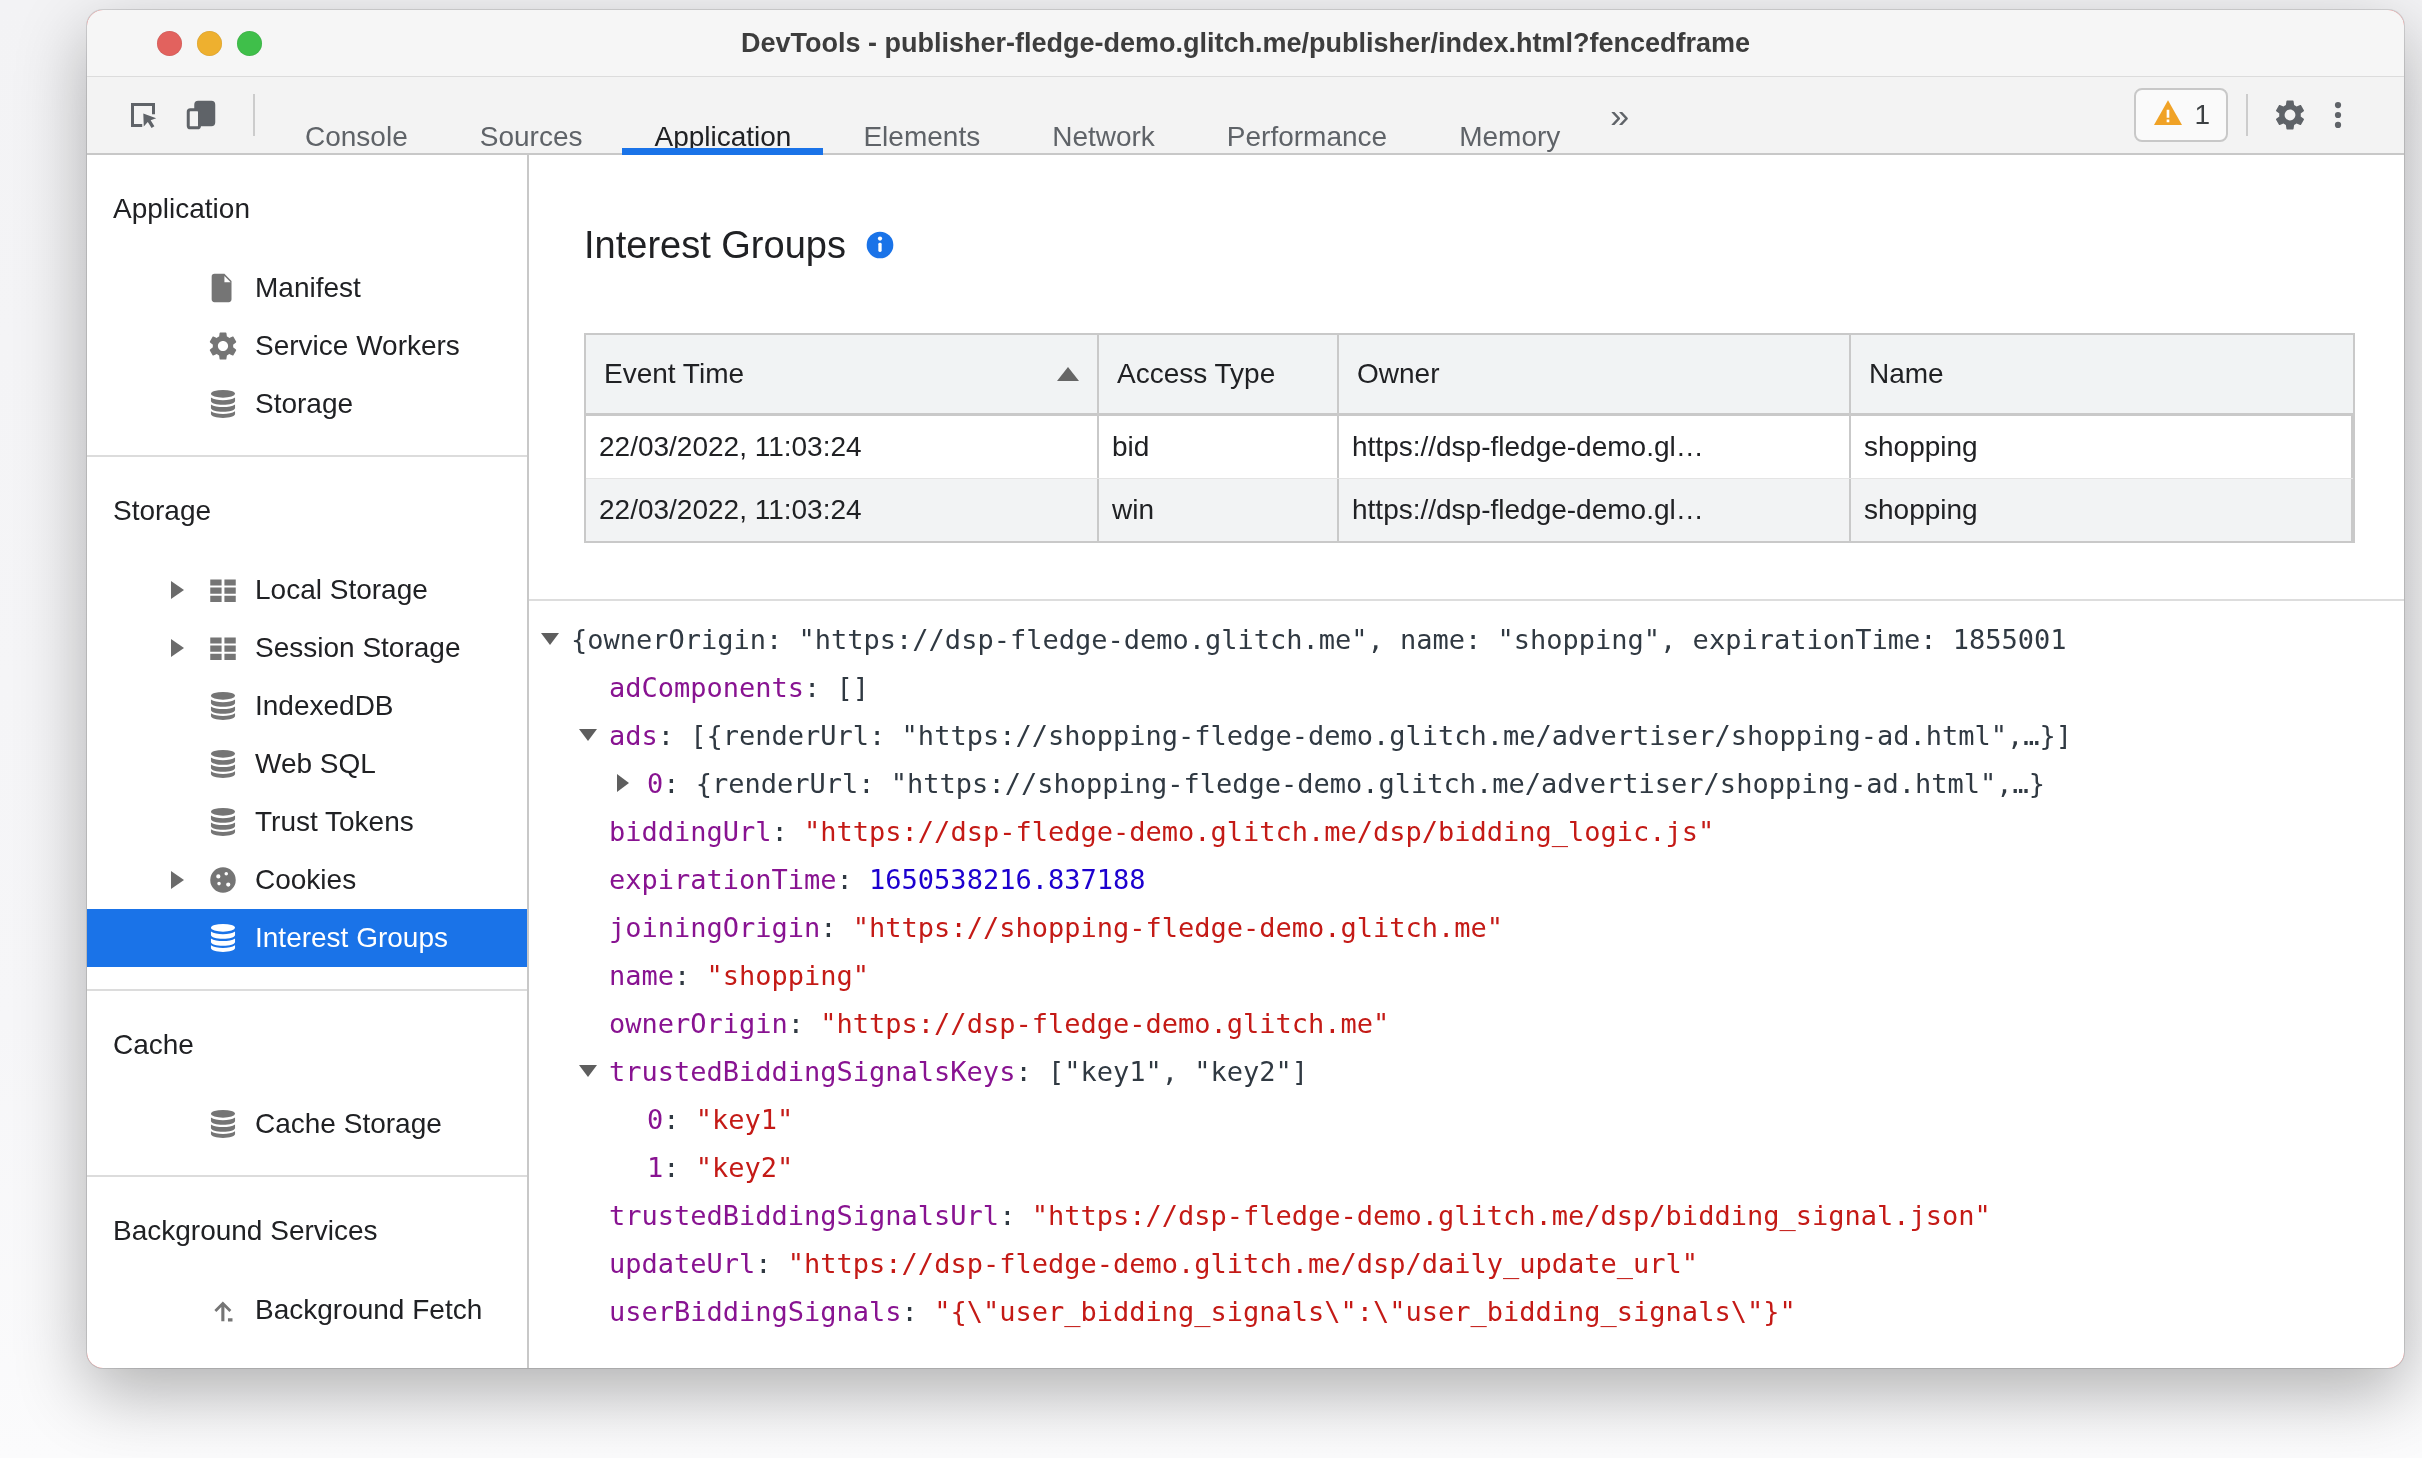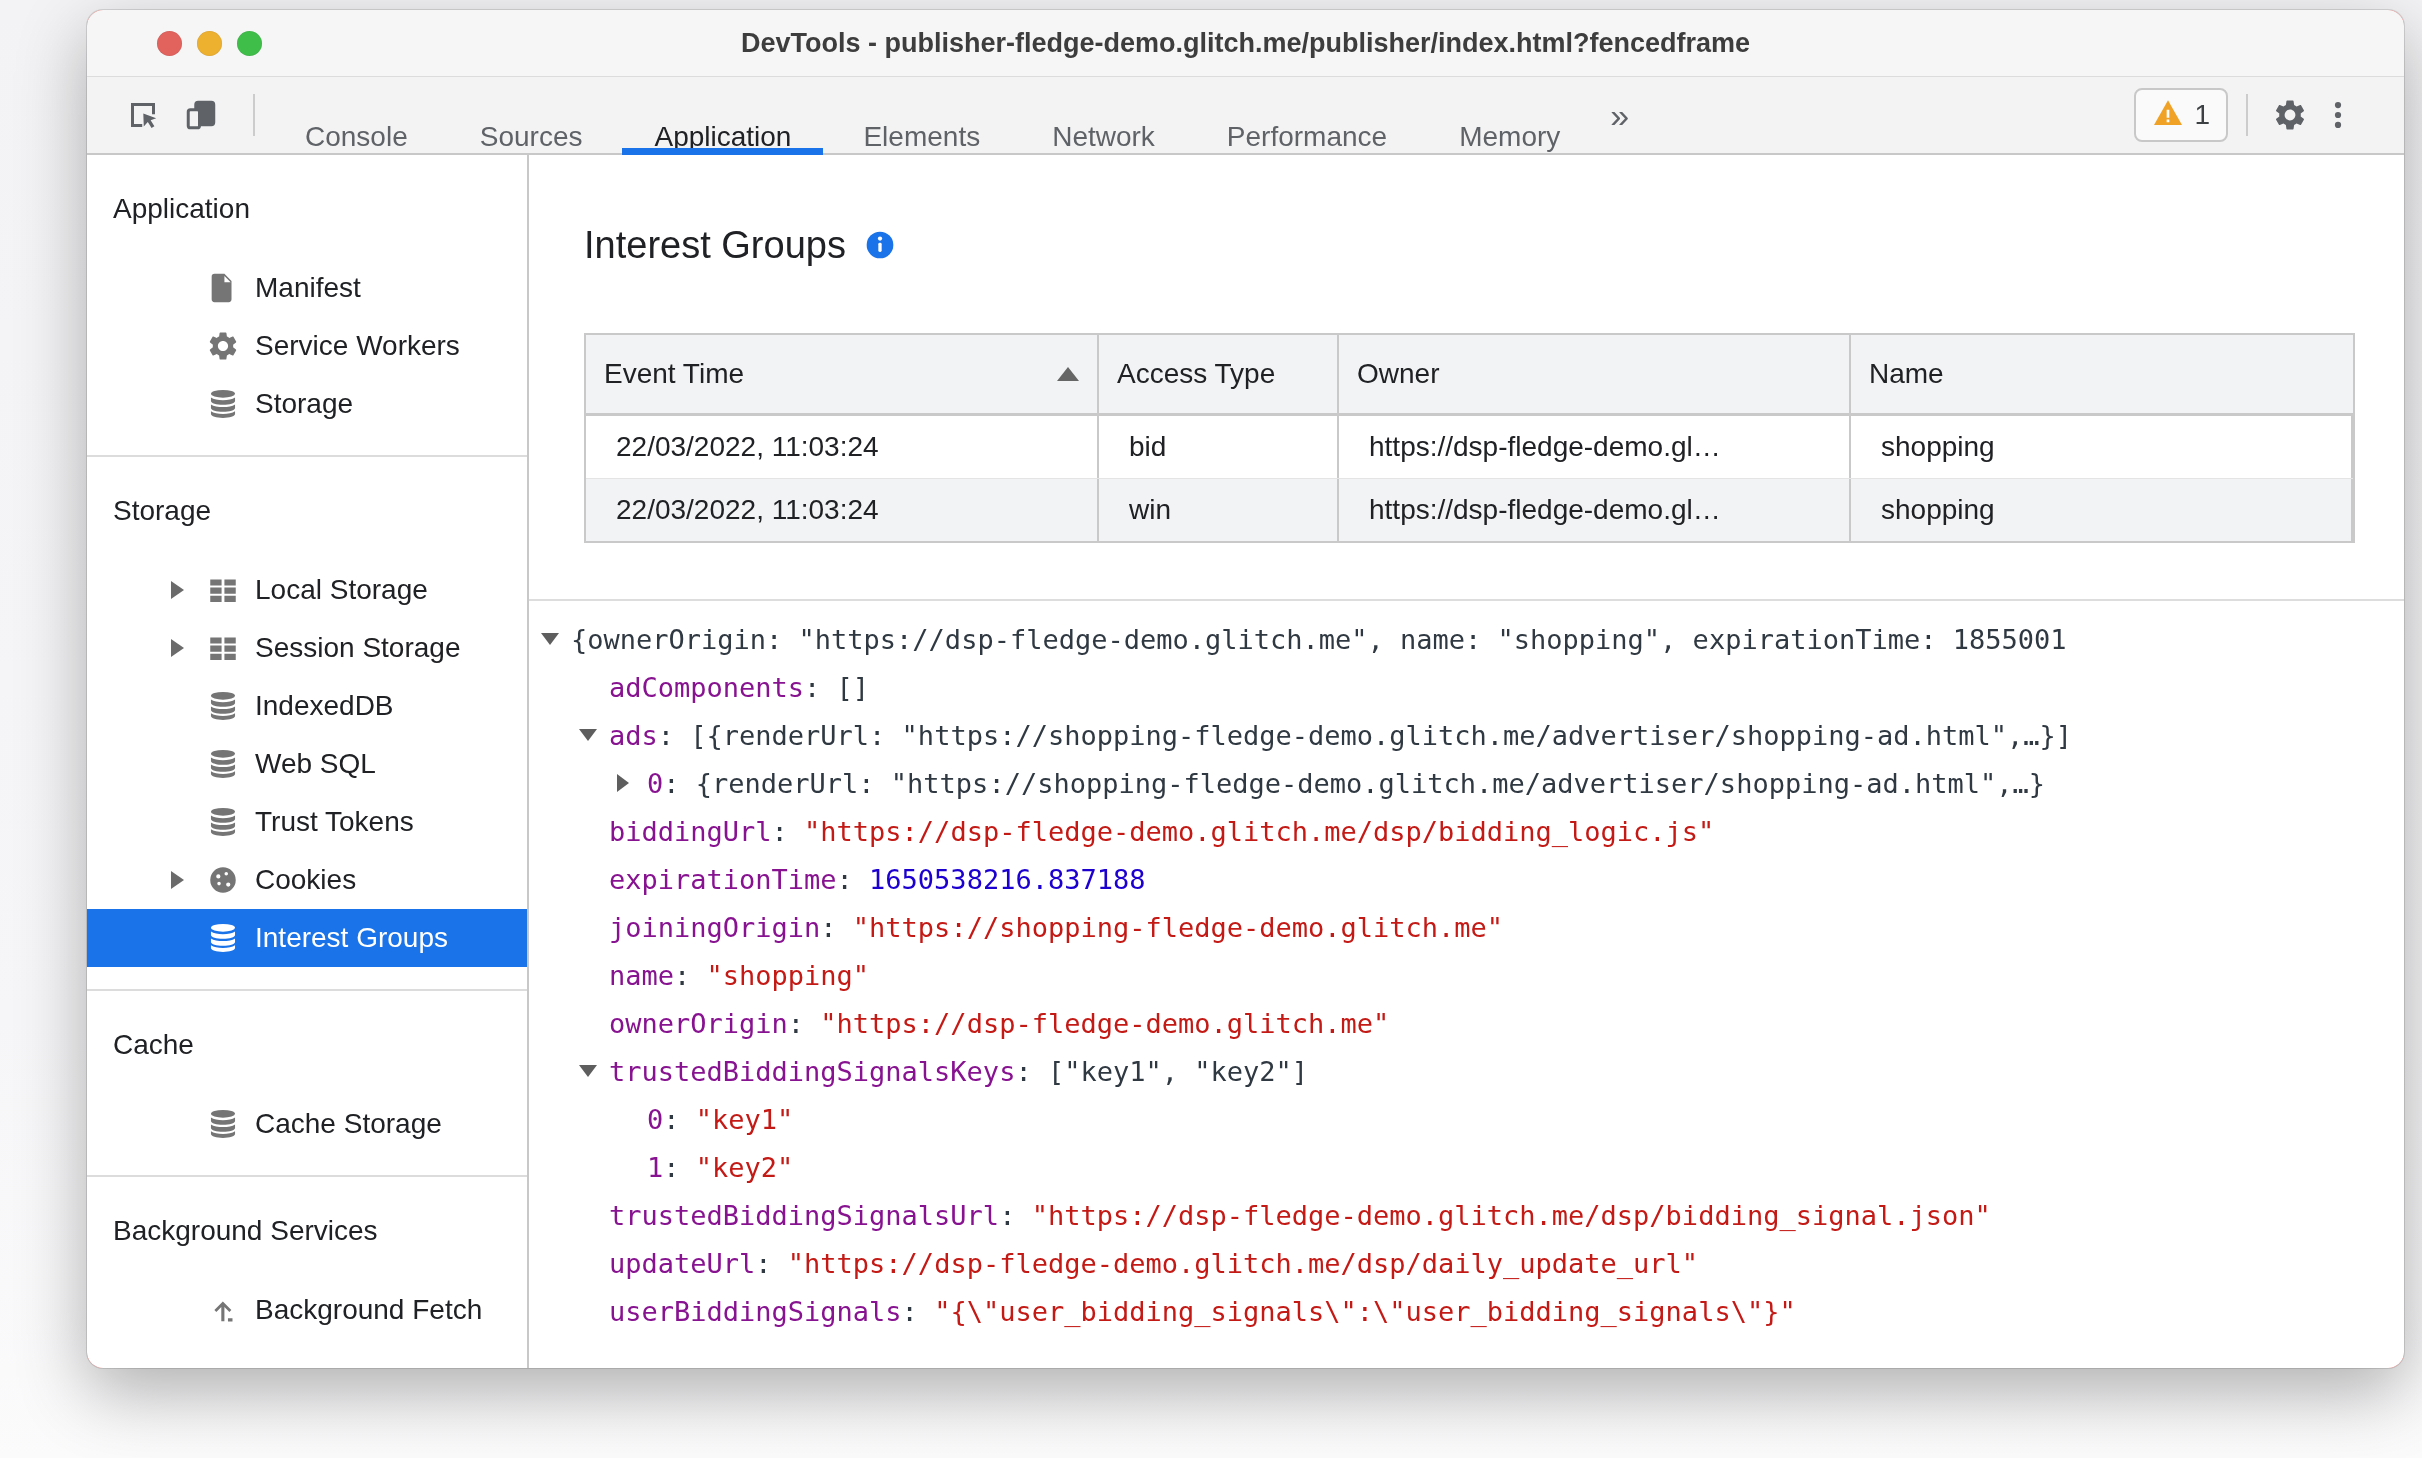--- a/index.html
+++ b/index.html
@@ -82,21 +82,21 @@
     border:2px solid #c9c9c9;font-size:28px;color:#202124;
   }
   .t-row{display:grid;grid-template-columns:513px 240px 512px 1fr;}
   .t-head .t-cell{
     background:#f1f3f4;padding:0 18px;height:78px;display:flex;align-items:center;
     border-right:2px solid #c9c9c9;position:relative;
   }
   .t-head{border-bottom:3px solid #c9c9c9;}
   .t-cell:last-child{border-right:none;}
   .t-body .t-cell{
-    padding:0 30px;height:62px;display:flex;align-items:center;
+    padding:0 13px;height:62px;display:flex;align-items:center;
     border-right:2px solid #c9c9c9;overflow:hidden;white-space:nowrap;
   }
   .t-body .t-row + .t-row{border-top:1px solid #e4e4e4;}
   .t-body .t-row:nth-child(2){background:#f2f3f4;}
   .sort-asc{
     margin-left:auto;width:0;height:0;
     border-left:11px solid transparent;border-right:11px solid transparent;border-bottom:14px solid #666;
   }
   
   .tree{

